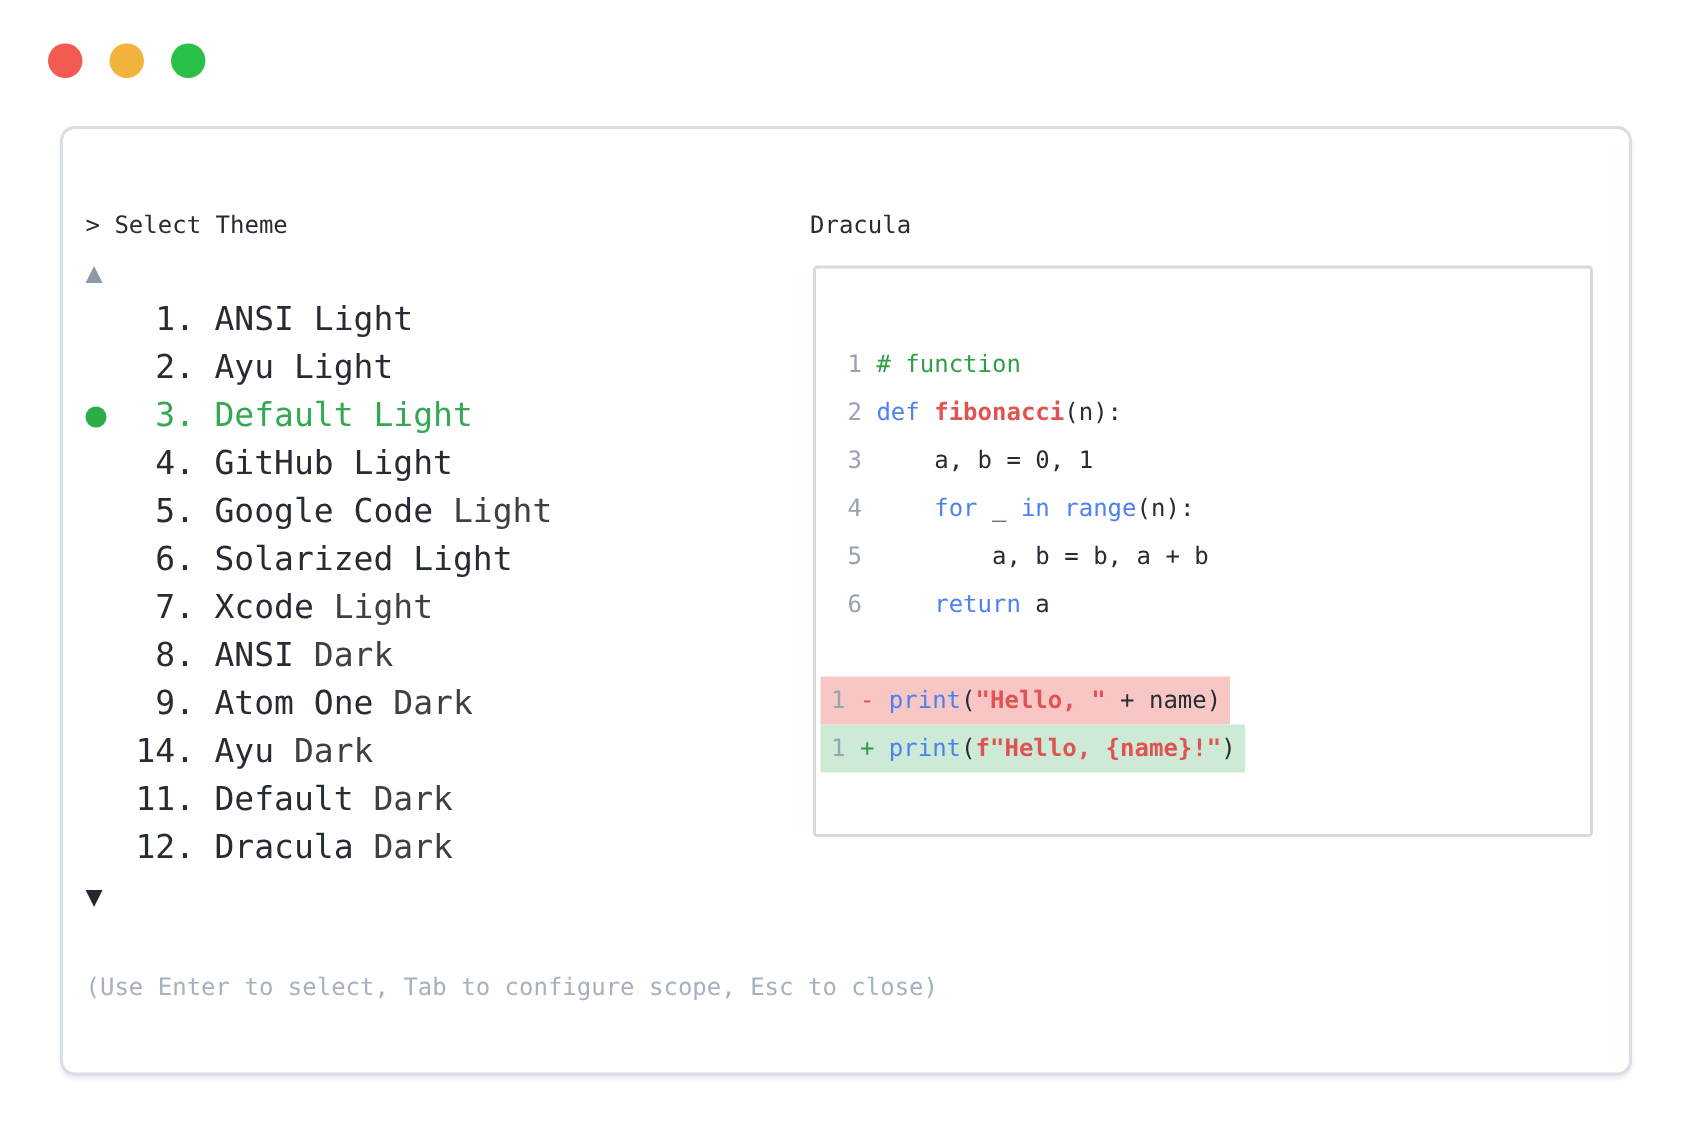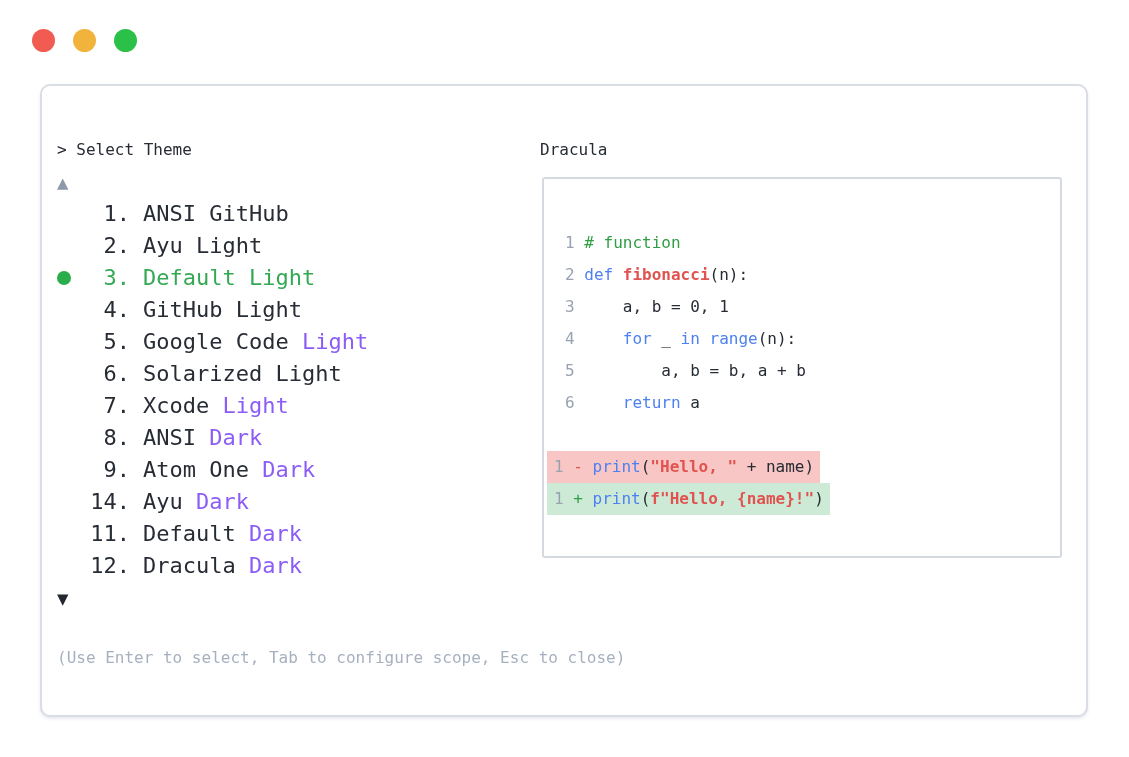--- a/index.html
+++ b/index.html
@@ -25,21 +25,21 @@
   .prompt-line { color:#272c34; }
   .arrow-up { color:#8e99ab; font-size:19px; }
   .arrow-down { color:#232830; font-size:19px; }
 
   .item { display:flex; height:32px; line-height:32px; font-size:22px; cursor:default; }
   .marker { width:33px; position:relative; }
   .marker .seldot { position:absolute; left:0; top:9px; width:14px; height:14px;
                     border-radius:50%; background:#2aad4b; }
   .num { width:40px; text-align:right; color:#272c34; white-space:pre; }
   .label { margin-left:13px; white-space:pre; color:#272c34; }
-  .label .dim { color:#8b5cf6; margin-left:1ch; }
+  .label .dim { color:#404040; margin-left:1ch; }
   .item.selected .num, .item.selected .primary { color:#34a853; }
 
   .footer { position:absolute; left:15px; top:556px; color:#a7b0bf; }
 
   
   .preview-title { position:absolute; left:498px; top:48px; }
   .preview-box { position:absolute; left:500px; top:91px; width:520px; height:381px;
                  border:2px solid #d5d9e0; border-radius:3px; background:#ffffff;
                  padding:48px 10px 0 21px; overflow:hidden; }
   .crow { height:32px; line-height:32px; font-size:16px; white-space:pre; }
@@ -66,21 +66,21 @@
 
 <div class="panel">
 
   <div class="leftcol">
     <div class="line prompt-line">&gt; Select Theme</div>
     <div class="line arrow-up">▲</div>
     <div id="theme-list">
         <div class="item">
           <span class="marker"></span>
           <span class="num">1.</span>
-          <span class="label"><span class="primary">ANSI GitHub</span></span>
+          <span class="label"><span class="primary">ANSI Light</span></span>
         </div>
         <div class="item">
           <span class="marker"></span>
           <span class="num">2.</span>
           <span class="label"><span class="primary">Ayu Light</span></span>
         </div>
         <div class="item selected">
           <span class="marker">
             <span class="seldot"></span>
           </span>

